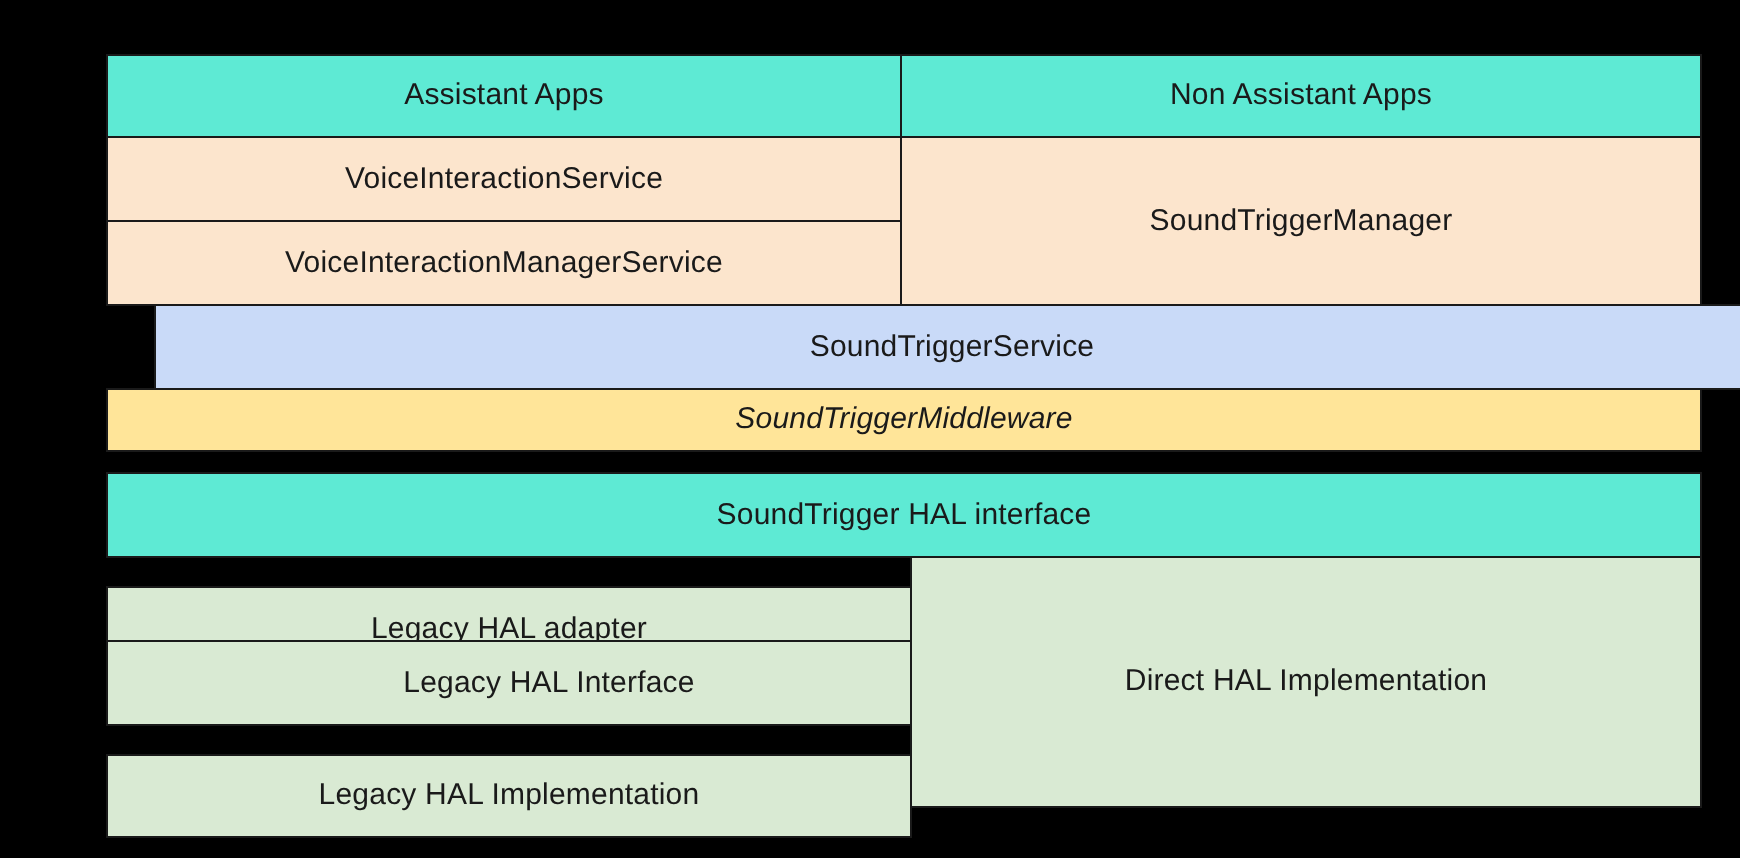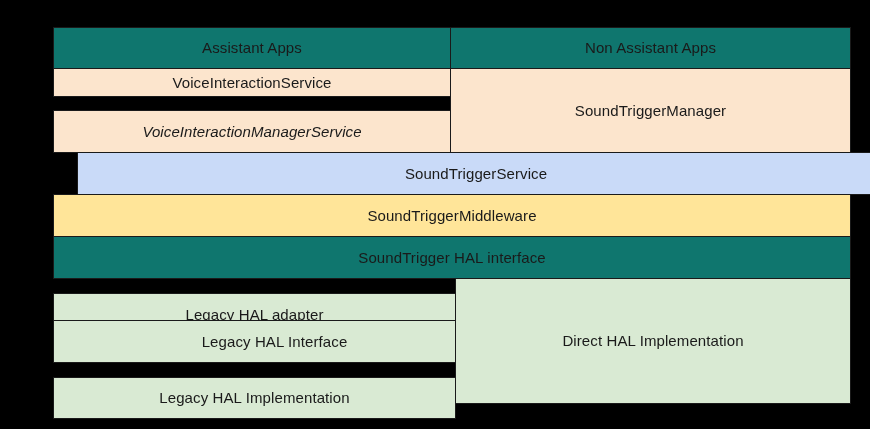--- a/index.html
+++ b/index.html
@@ -31,44 +31,44 @@
     justify-content: center;
     text-align: center;
     font-size: 15px;
     line-height: 1.2;
     color: #1a1a1a;
     letter-spacing: 0.1px;
     background: #ffffff;
   }
 
   
-  .c-white  { background: #0f766e; }
+  .c-white  { background: #5eead4; }
   .c-peach  { background: #fce5cd; }
   .c-blue   { background: #c9daf8; margin-left: 24px; }
   .c-yellow { background: #ffe599; }
   .c-green  { background: #d9ead3; }
 </style>
 </head>
 <body>
 
 <div id="diagram-root">
 
   <div class="cell c-white" style="left:0px; top:0px; width:398px; height:42px;">Assistant Apps</div>
 
   <div class="cell c-white" style="left:397px; top:0px; width:401px; height:42px;">Non Assistant Apps</div>
 
-  <div class="cell c-peach" style="left:0px; top:41px; width:398px; height:29px;">VoiceInteractionService</div>
+  <div class="cell c-peach" style="left:0px; top:41px; width:398px; height:43px;">VoiceInteractionService</div>
 
   <div class="cell c-peach" style="left:397px; top:41px; width:401px; height:85px;">SoundTriggerManager</div>
 
-  <div class="cell c-peach" style="left:0px; top:83px; width:398px; height:43px;font-style:italic;">VoiceInteractionManagerService</div>
+  <div class="cell c-peach" style="left:0px; top:83px; width:398px; height:43px;">VoiceInteractionManagerService</div>
 
   <div class="cell c-blue" style="left:0px; top:125px; width:798px; height:43px;">SoundTriggerService</div>
 
-  <div class="cell c-yellow" style="left:0px; top:167px; width:798px; height:43px;">SoundTriggerMiddleware</div>
+  <div class="cell c-yellow" style="left:0px; top:167px; width:798px; height:32px;font-style:italic;">SoundTriggerMiddleware</div>
 
   <div class="cell c-white" style="left:0px; top:209px; width:798px; height:43px;">SoundTrigger HAL interface</div>
 
   <div class="cell c-green" style="left:0px; top:266px; width:403px; height:43px;">Legacy HAL adapter</div>
 
   <div class="cell c-green" style="left:402px; top:251px; width:396px; height:126px;">Direct HAL Implementation</div>
 
   <div class="cell c-green" style="left:0px; top:293px; width:403px; height:43px;padding-left:40px;">Legacy HAL Interface</div>
 
   <div class="cell c-green" style="left:0px; top:350px; width:403px; height:42px;">Legacy HAL Implementation</div>

